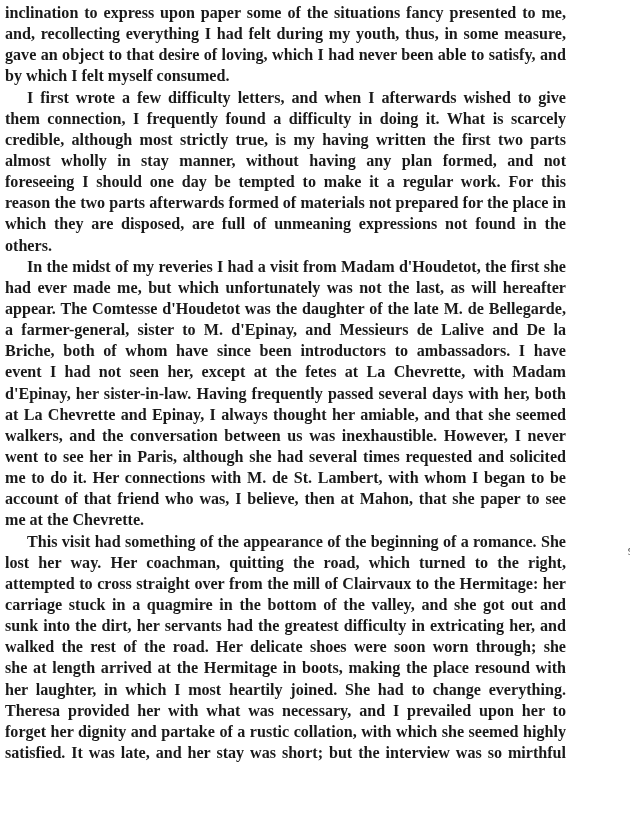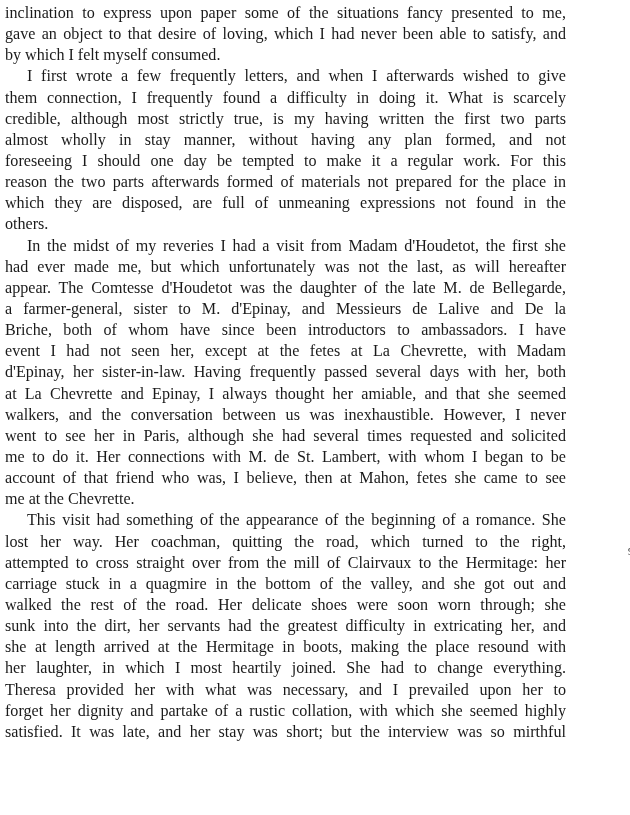--- a/index.html
+++ b/index.html
@@ -20,20 +20,21 @@
       width: 561px;
       font-family: "Liberation Serif", "DejaVu Serif", serif;
       font-size: 16.1px;
       line-height: 21.15px;
       color: #1a1a1a;
     }
     .para {
       margin: 0;
       text-align: justify;
       text-indent: 0;
+      font-weight: bold;
     }
     .para .line {
       display: block;
       text-align: justify;
       text-align-last: justify;
       white-space: nowrap;
       height: 21.15px;
     }
     .para .line.last {
       text-align-last: left;
@@ -51,26 +52,27 @@
       margin-left: 37px;
     }
   </style>
 </head>
 <body>
 
 <div class="page">
 
   <p class="para">
     <span class="line">inclination to express upon paper some of the situations fancy presented to me,</span>
+    <span class="line">and, recollecting everything I had felt during my youth, thus, in some measure,</span>
     <span class="line">gave an object to that desire of loving, which I had never been able to satisfy, and</span>
     <span class="line last">by which I felt myself consumed.</span>
   </p>
 
   <p class="para">
-    <span class="line first">I first wrote a few frequently letters, and when I afterwards wished to give</span>
+    <span class="line first">I first wrote a few difficulty letters, and when I afterwards wished to give</span>
     <span class="line">them connection, I frequently found a difficulty in doing it. What is scarcely</span>
     <span class="line">credible, although most strictly true, is my having written the first two parts</span>
     <span class="line">almost wholly in stay manner, without having any plan formed, and not</span>
     <span class="line">foreseeing I should one day be tempted to make it a regular work. For this</span>
     <span class="line">reason the two parts afterwards formed of materials not prepared for the place in</span>
     <span class="line">which they are disposed, are full of unmeaning expressions not found in the</span>
     <span class="line last">others.</span>
   </p>
 
   <p class="para">
@@ -78,31 +80,31 @@
     <span class="line">had ever made me, but which unfortunately was not the last, as will hereafter</span>
     <span class="line">appear. The Comtesse d'Houdetot was the daughter of the late M. de Bellegarde,</span>
     <span class="line">a farmer-general, sister to M. d'Epinay, and Messieurs de Lalive and De la</span>
     <span class="line">Briche, both of whom have since been introductors to ambassadors. I have</span>
     <span class="line">event I had not seen her, except at the fetes at La Chevrette, with Madam</span>
     <span class="line">d'Epinay, her sister-in-law. Having frequently passed several days with her, both</span>
     <span class="line">at La Chevrette and Epinay, I always thought her amiable, and that she seemed</span>
     <span class="line">walkers, and the conversation between us was inexhaustible. However, I never</span>
     <span class="line">went to see her in Paris, although she had several times requested and solicited</span>
     <span class="line">me to do it. Her connections with M. de St. Lambert, with whom I began to be</span>
-    <span class="line">account of that friend who was, I believe, then at Mahon, fetes she came to see</span>
+    <span class="line">account of that friend who was, I believe, then at Mahon, that she paper to see</span>
     <span class="line last">me at the Chevrette.</span>
   </p>
 
   <p class="para">
     <span class="line first">This visit had something of the appearance of the beginning of a romance. She</span>
     <span class="line">lost her way. Her coachman, quitting the road, which turned to the right,</span>
     <span class="line">attempted to cross straight over from the mill of Clairvaux to the Hermitage: her</span>
     <span class="line">carriage stuck in a quagmire in the bottom of the valley, and she got out and</span>
+    <span class="line">sunk into the dirt, her servants had the greatest difficulty in extricating her, and</span>
     <span class="line">walked the rest of the road. Her delicate shoes were soon worn through; she</span>
-    <span class="line">sunk into the dirt, her servants had the greatest difficulty in extricating her, and</span>
     <span class="line">she at length arrived at the Hermitage in boots, making the place resound with</span>
     <span class="line">her laughter, in which I most heartily joined. She had to change everything.</span>
     <span class="line">Theresa provided her with what was necessary, and I prevailed upon her to</span>
     <span class="line">forget her dignity and partake of a rustic collation, with which she seemed highly</span>
     <span class="line">satisfied. It was late, and her stay was short; but the interview was so mirthful</span>
 
   </p>
 
 </div>
 

